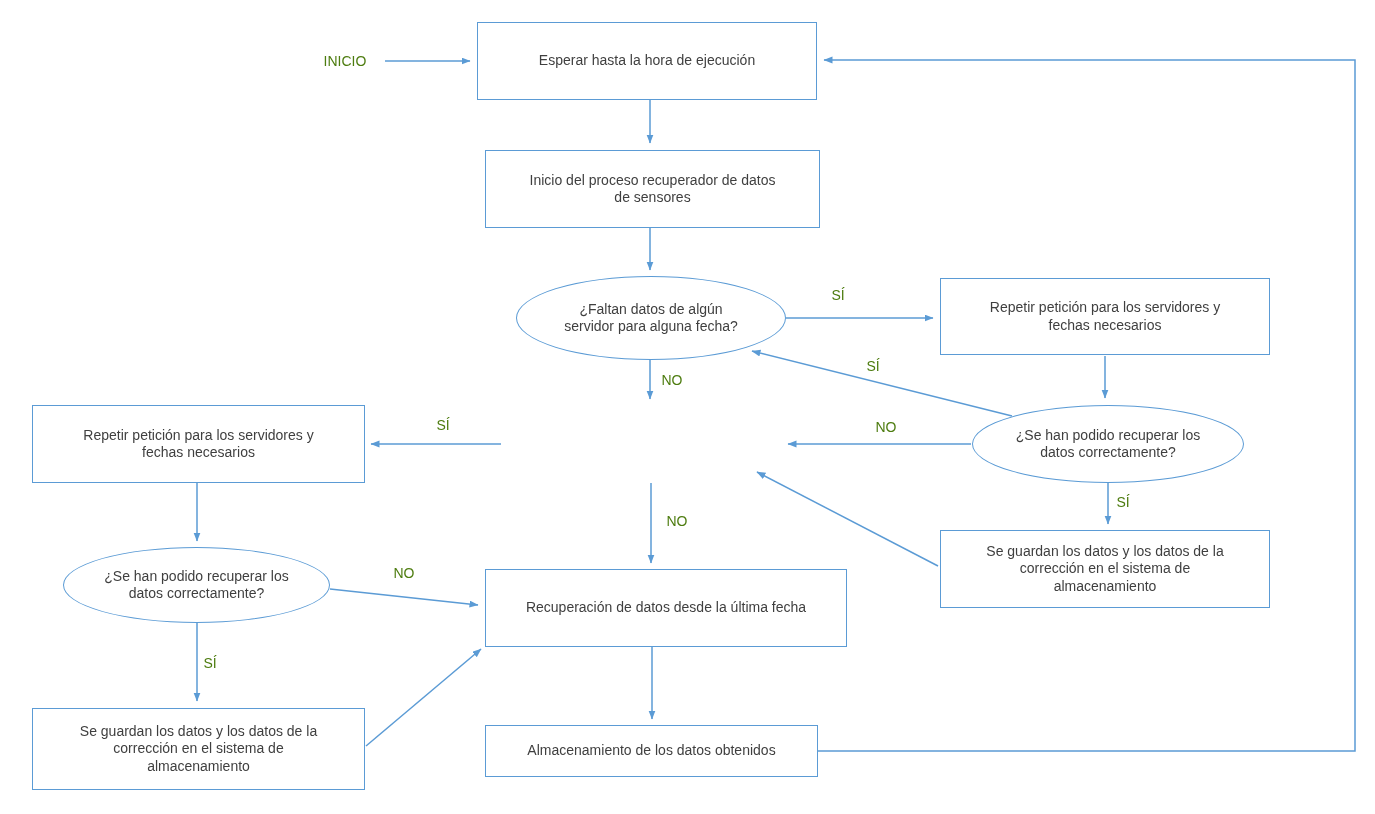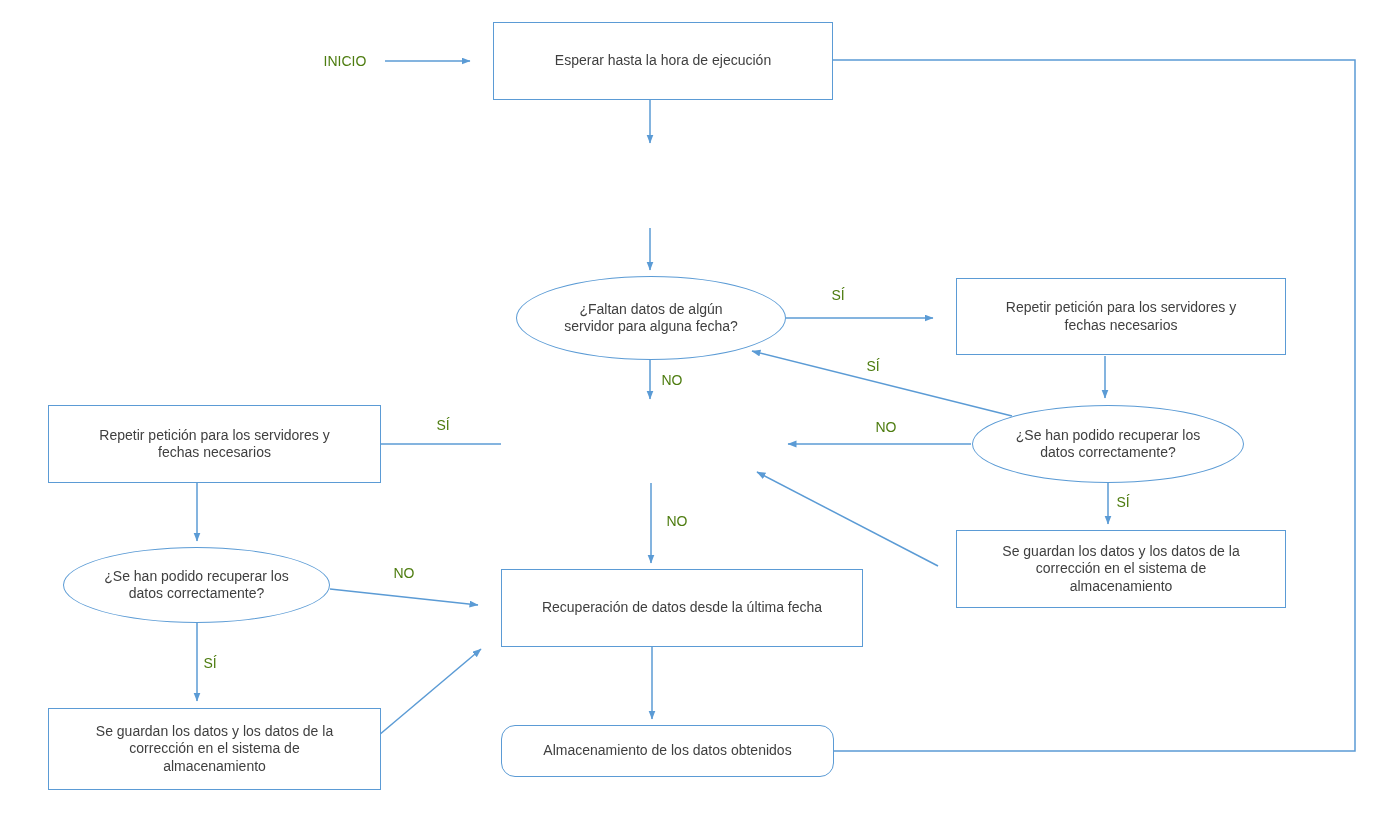--- a/index.html
+++ b/index.html
@@ -7,21 +7,21 @@
     position:relative; width:1375px; height:814px; background:#ffffff;
     font-family:"Liberation Sans", sans-serif; color:#3F3F3F; overflow:hidden;
   }
   #edges { position:absolute; left:0; top:0; width:1375px; height:814px; }
   .node {
     position:absolute; box-sizing:border-box;
     display:flex; align-items:center; justify-content:center;
     text-align:center; background:#ffffff; border:1.5px solid #5B9BD5;
     font-size:14px; line-height:1.24; color:#3F3F3F;
   }
-  .box { padding:4px 37px;margin-left:16px; }
+  .box { padding:4px 37px; }
   .ellipse { border-radius:50%; padding:4px 38px; }
   .edge-label {
     position:absolute; transform:translate(-50%,-50%);
     font-size:14px; color:#4d7c0f; white-space:nowrap; background:transparent;
   }
 </style>
 </head>
 <body>
 
 <div id="canvas">
@@ -51,20 +51,23 @@
       <path d="M366,746 L481,649" marker-end="url(#arrow)"></path>
       <path d="M652,647 L652,719" marker-end="url(#arrow)"></path>
       <path d="M818,751 L1355,751 L1355,60 L824,60" marker-end="url(#arrow)"></path>
     </g>
   </svg>
 
   <div class="node box" style="left:477px; top:22px; width:340px; height:78px;">
     <span>Esperar hasta la hora de ejecución</span>
   </div>
 
+  <div class="node box" style="left:485px; top:150px; width:335px; height:78px;">
+    <span>Inicio del proceso recuperador de datos de sensores</span>
+  </div>
 
   <div class="node box" style="left:940px; top:278px; width:330px; height:77px;">
     <span>Repetir petición para los servidores y fechas necesarios</span>
   </div>
 
   <div class="node box" style="left:940px; top:530px; width:330px; height:78px;">
     <span>Se guardan los datos y los datos de la corrección en el sistema de almacenamiento</span>
   </div>
 
   <div class="node box" style="left:32px; top:405px; width:333px; height:78px;">
@@ -72,21 +75,21 @@
   </div>
 
   <div class="node box" style="left:485px; top:569px; width:362px; height:78px;">
     <span>Recuperación de datos desde la última fecha</span>
   </div>
 
   <div class="node box" style="left:32px; top:708px; width:333px; height:82px;">
     <span>Se guardan los datos y los datos de la corrección en el sistema de almacenamiento</span>
   </div>
 
-  <div class="node box" style="left:485px; top:725px; width:333px; height:52px;border-radius:14px;">
+  <div class="node box" style="left:485px; top:725px; width:333px; height:52px;">
     <span>Almacenamiento de los datos obtenidos</span>
   </div>
 
   <div class="node ellipse" style="left:516px; top:276px; width:270px; height:84px;">
     <span>¿Faltan datos de algún servidor para alguna fecha?</span>
   </div>
 
   <div class="node ellipse" style="left:972px; top:405px; width:272px; height:78px;">
     <span>¿Se han podido recuperar los datos correctamente?</span>
   </div>

